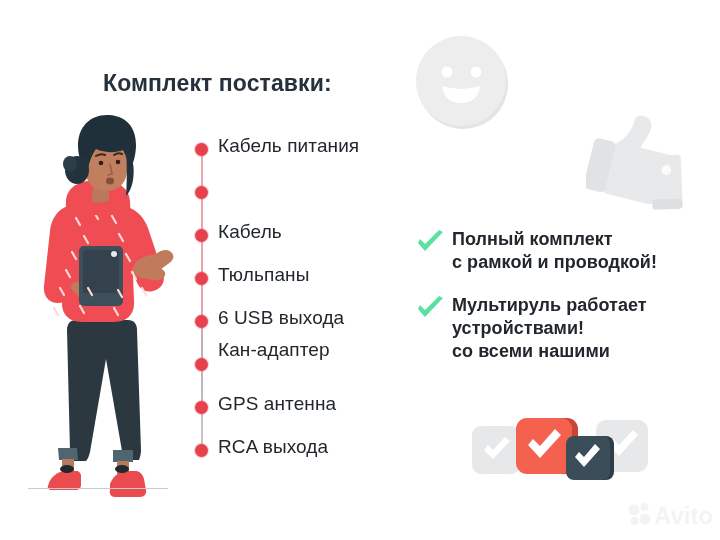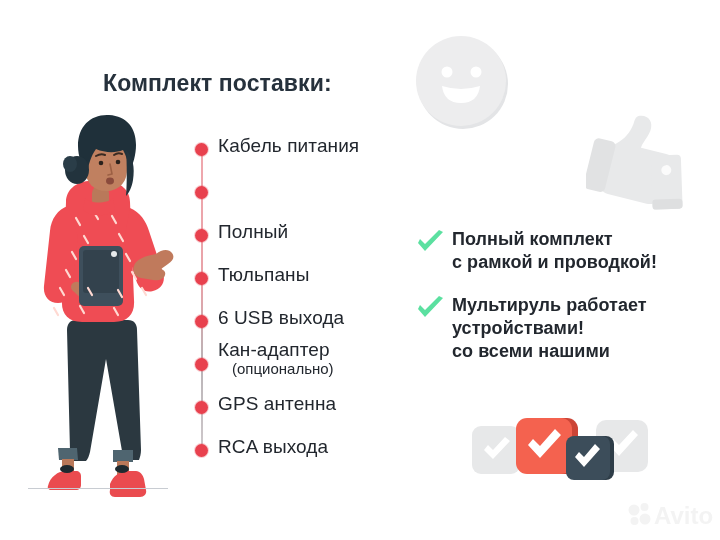--- a/index.html
+++ b/index.html
@@ -196,37 +196,36 @@
       <div class="tl-dot"></div>
       <div class="tl-label">Кабель питания</div>
     </div>
 
     <div class="tl-item" style="top:43px">
       <div class="tl-dot"></div>
     </div>
 
     <div class="tl-item" style="top:86px">
       <div class="tl-dot"></div>
-      <div class="tl-label">Полный</div>
+      <div class="tl-label">Кабель</div>
     </div>
 
     <div class="tl-item" style="top:129px">
       <div class="tl-dot"></div>
       <div class="tl-label">Тюльпаны</div>
     </div>
 
     <div class="tl-item" style="top:172px">
       <div class="tl-dot"></div>
       <div class="tl-label">6 USB выхода</div>
     </div>
 
     <div class="tl-item" style="top:215px">
       <div class="tl-dot"></div>
       <div class="tl-label" style="top:-14px">Кан-адаптер</div>
-      <div class="tl-sub" style="top:7px">(опционально)</div>
     </div>
 
     <div class="tl-item" style="top:258px">
       <div class="tl-dot"></div>
       <div class="tl-label">GPS антенна</div>
     </div>
 
     <div class="tl-item" style="top:301px">
       <div class="tl-dot"></div>
       <div class="tl-label">RCA выхода</div>

